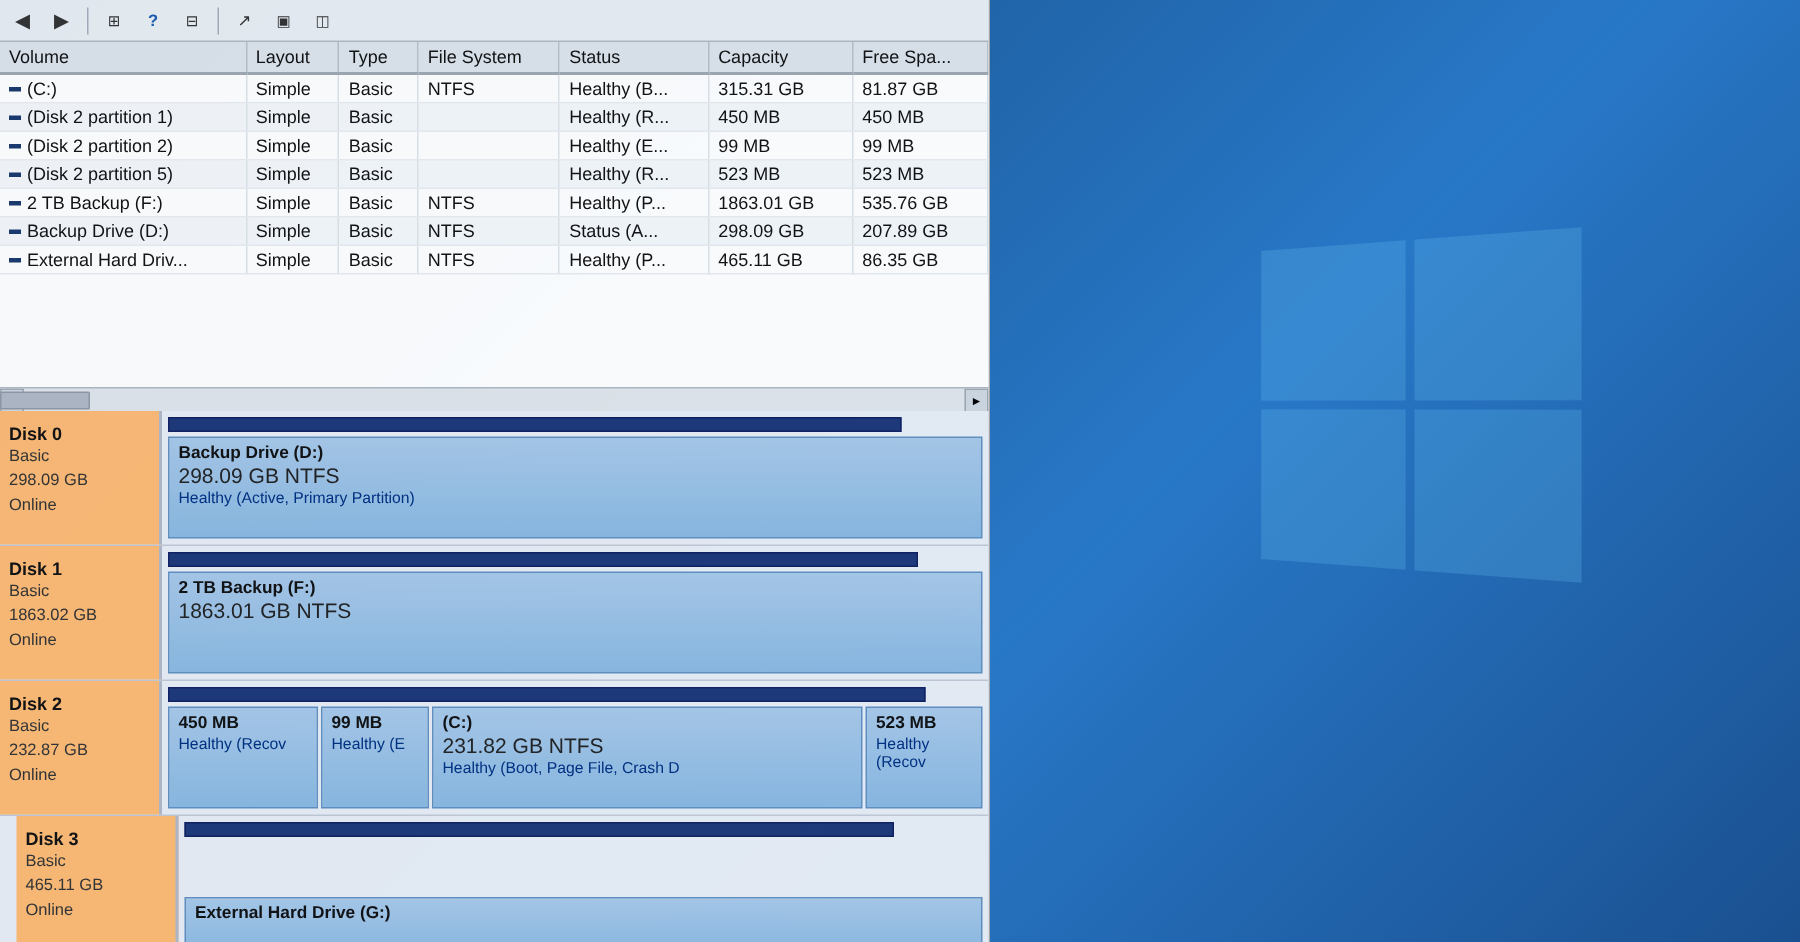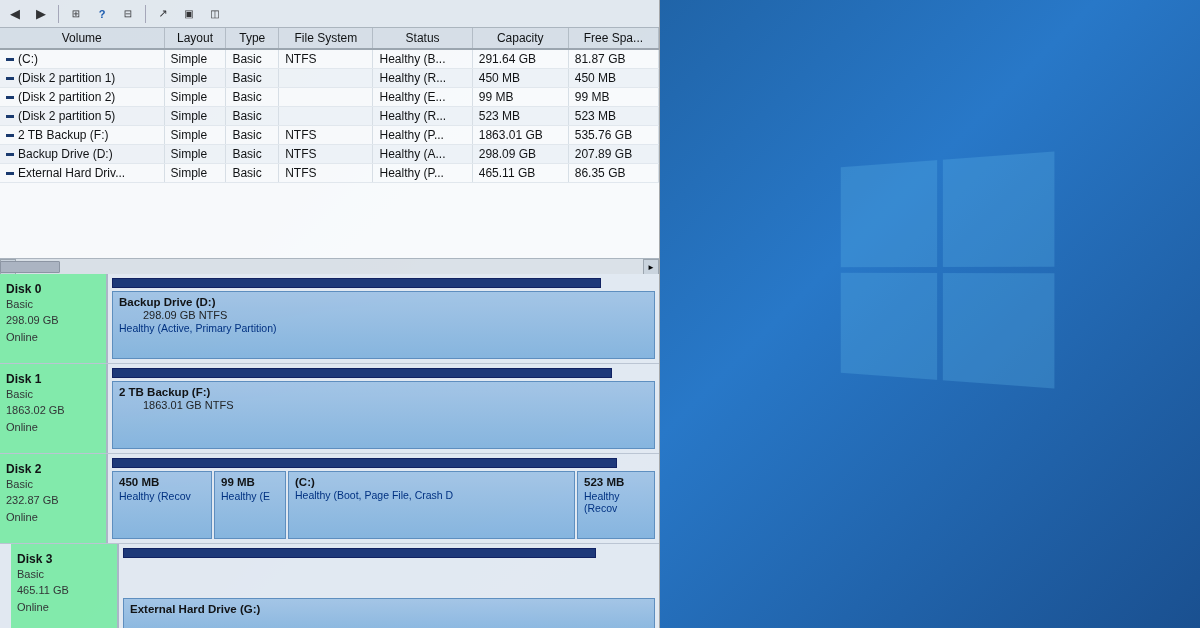--- a/index.html
+++ b/index.html
@@ -87,21 +87,21 @@
     }
     .vol-table {
       width: 100%;
       border-collapse: collapse;
     }
     .vol-table th {
       background: #dce3ea;
       border-right: 1px solid #b8c0c8;
       border-bottom: 2px solid #a0a8b0;
       padding: 3px 6px;
-      text-align: center;
+      text-align: left;
       font-weight: normal;
       font-size: 12px;
       color: #111;
       white-space: nowrap;
     }
     .vol-table td {
       border-right: 1px solid #dde3e8;
       border-bottom: 1px solid #e8ecf0;
       padding: 2px 6px;
       font-size: 12px;
@@ -154,21 +154,21 @@
       display: flex;
       align-items: stretch;
       border-bottom: 1px solid #c0c8d4;
       min-height: 90px;
     }
 
     .disk-label {
       width: 108px;
       min-width: 108px;
       padding: 8px 6px;
-      background: #86efac;
+      background: #fdba74;
       border-right: 2px solid #b0b8c8;
       display: flex;
       flex-direction: column;
       gap: 1px;
     }
     .disk-label .disk-name {
       font-weight: bold;
       font-size: 12px;
       color: #111;
     }
@@ -200,23 +200,22 @@
       flex-direction: column;
       gap: 1px;
       min-height: 60px;
     }
     .partition-block .part-name {
       font-size: 11.5px;
       font-weight: bold;
       color: #111;
     }
     .partition-block .part-size {
-      font-size: 11px;
+      font-size: 14px;
       color: #222;
-      margin-left: 24px;
     }
     .partition-block .part-status {
       font-size: 10.5px;
       color: #003080;
     }
 
     
     .disk0-part { flex: 1; }
     
     .disk1-part { flex: 1; }
@@ -293,21 +292,21 @@
           <th>Free Spa...</th>
         </tr>
       </thead>
       <tbody id="vol-tbody">
       <tr>
             <td><span class="drive-icon"></span>(C:)</td>
             <td>Simple</td>
             <td>Basic</td>
             <td>NTFS</td>
             <td>Healthy (B...</td>
-            <td>291.64 GB</td>
+            <td>315.31 GB</td>
             <td>81.87 GB</td>
           </tr>
           <tr>
             <td><span class="drive-icon"></span>(Disk 2 partition 1)</td>
             <td>Simple</td>
             <td>Basic</td>
             <td></td>
             <td>Healthy (R...</td>
             <td>450 MB</td>
             <td>450 MB</td>
@@ -337,21 +336,21 @@
             <td>NTFS</td>
             <td>Healthy (P...</td>
             <td>1863.01 GB</td>
             <td>535.76 GB</td>
           </tr>
           <tr>
             <td><span class="drive-icon"></span>Backup Drive (D:)</td>
             <td>Simple</td>
             <td>Basic</td>
             <td>NTFS</td>
-            <td>Healthy (A...</td>
+            <td>Status (A...</td>
             <td>298.09 GB</td>
             <td>207.89 GB</td>
           </tr>
           <tr>
             <td><span class="drive-icon"></span>External Hard Driv...</td>
             <td>Simple</td>
             <td>Basic</td>
             <td>NTFS</td>
             <td>Healthy (P...</td>
             <td>465.11 GB</td>
@@ -421,20 +420,21 @@
             <span class="part-size"></span>
             <span class="part-status">Healthy (Recov</span>
           </div>
           <div class="partition-block disk2-p2">
             <span class="part-name">99 MB</span>
             <span class="part-size"></span>
             <span class="part-status">Healthy (E</span>
           </div>
           <div class="partition-block disk2-p3">
             <span class="part-name">(C:)</span>
+            <span class="part-size">231.82 GB NTFS</span>
             <span class="part-status">Healthy (Boot, Page File, Crash D</span>
           </div>
           <div class="partition-block disk2-p4">
             <span class="part-name">523 MB</span>
             <span class="part-size"></span>
             <span class="part-status">Healthy (Recov</span>
           </div>
         </div>
       </div>
     </div>

